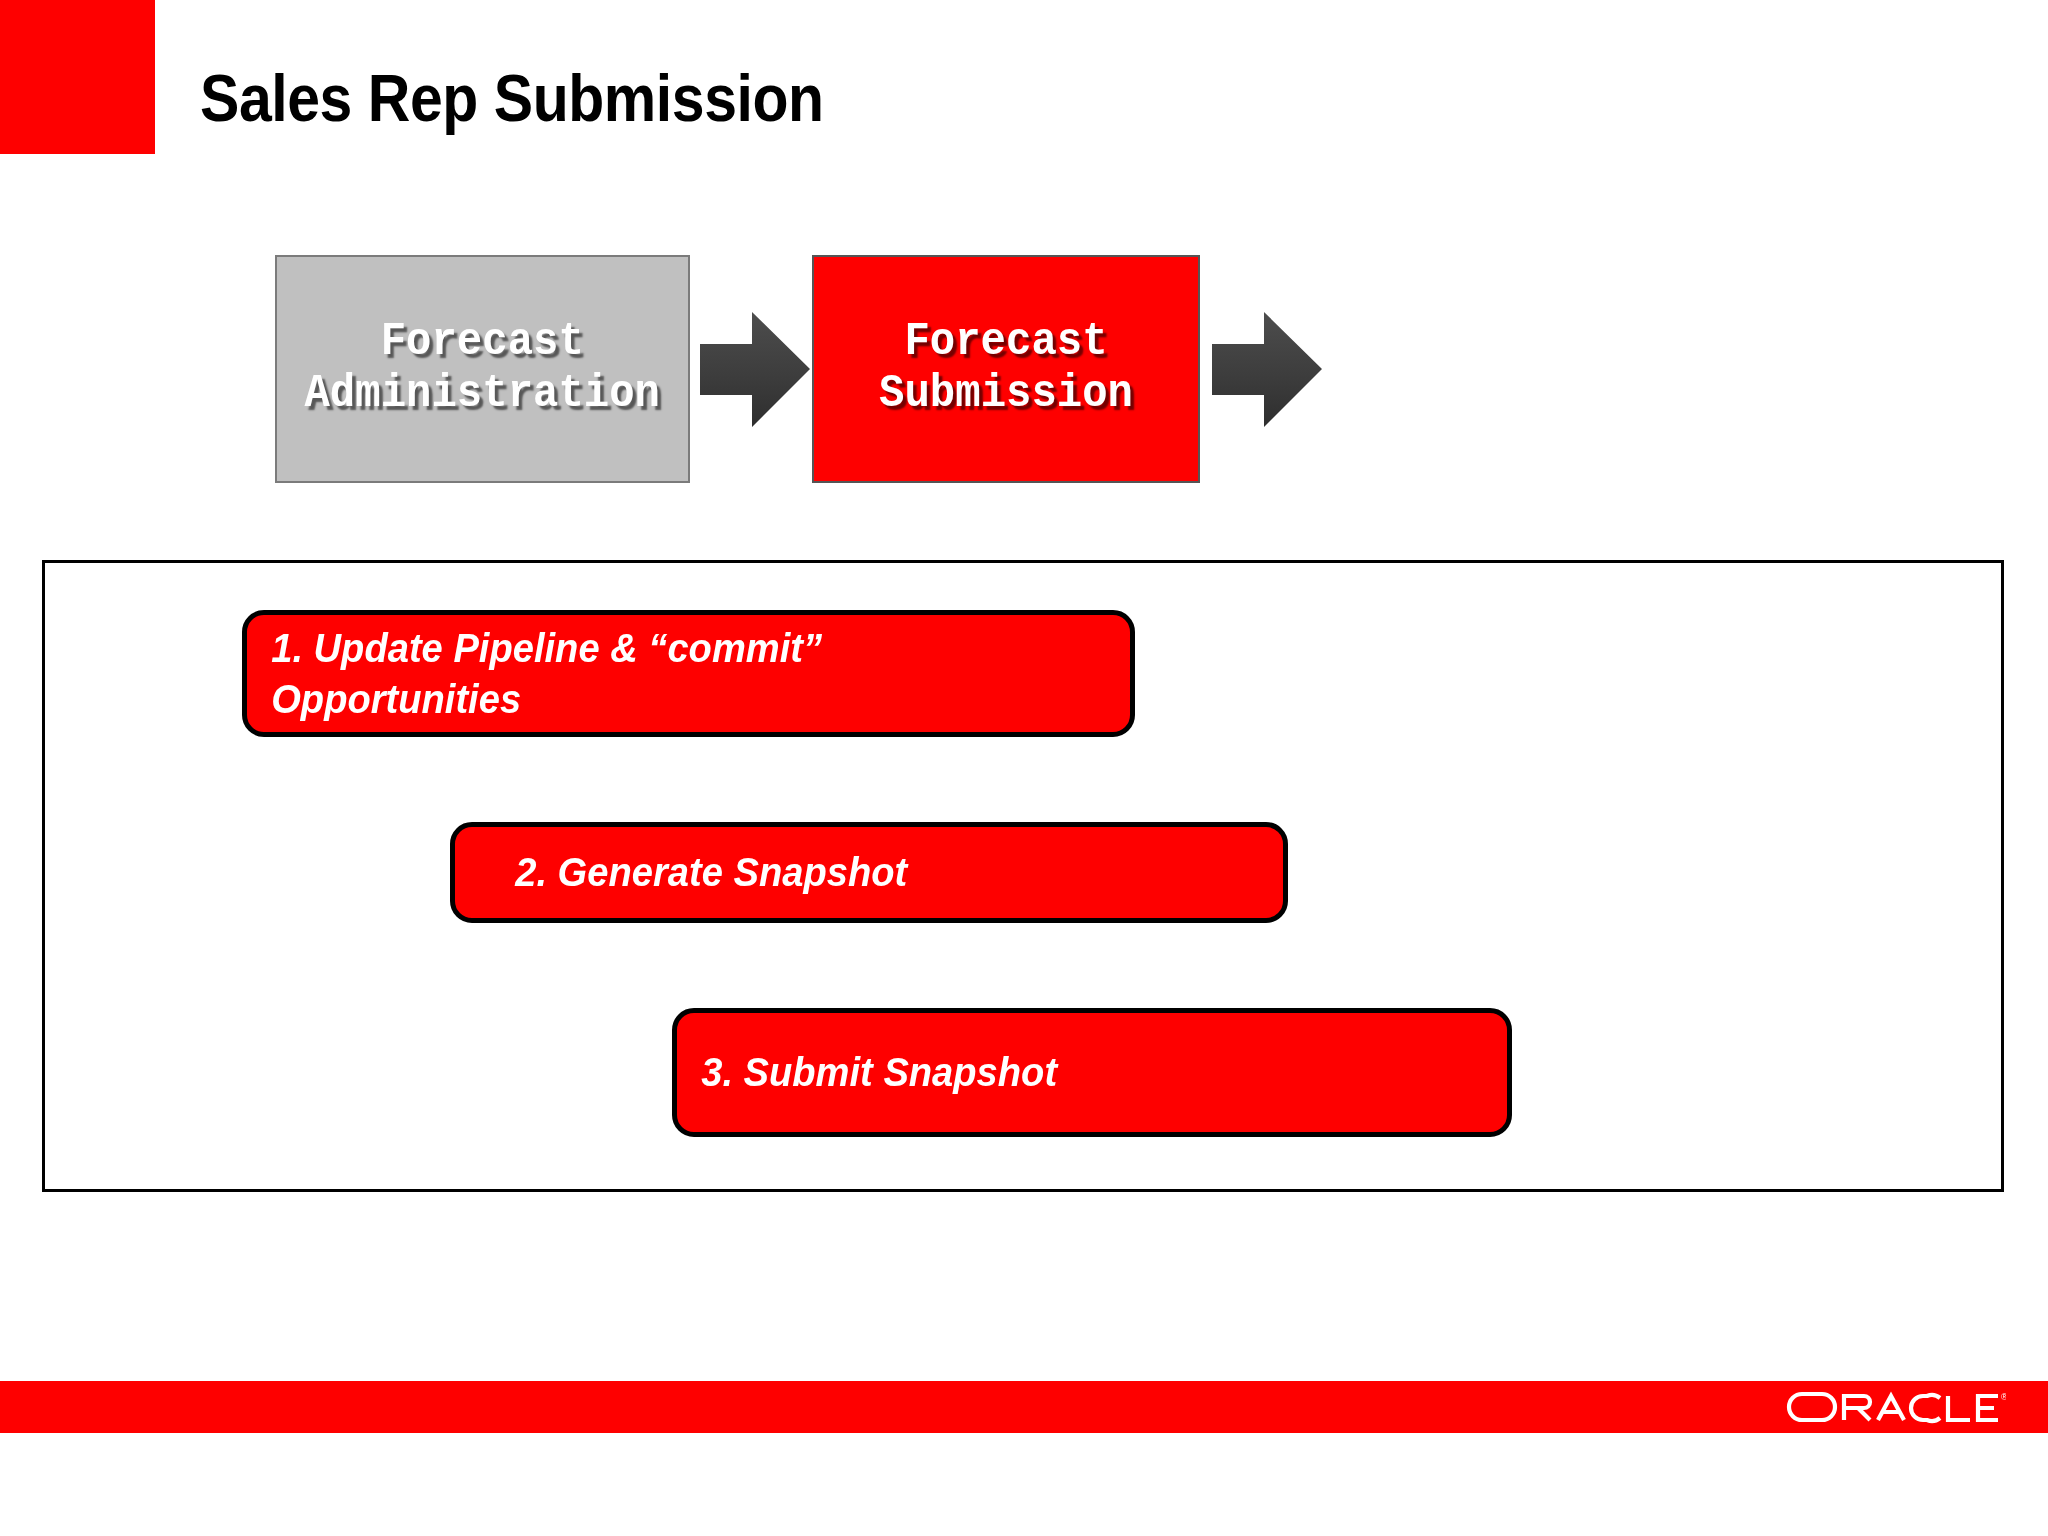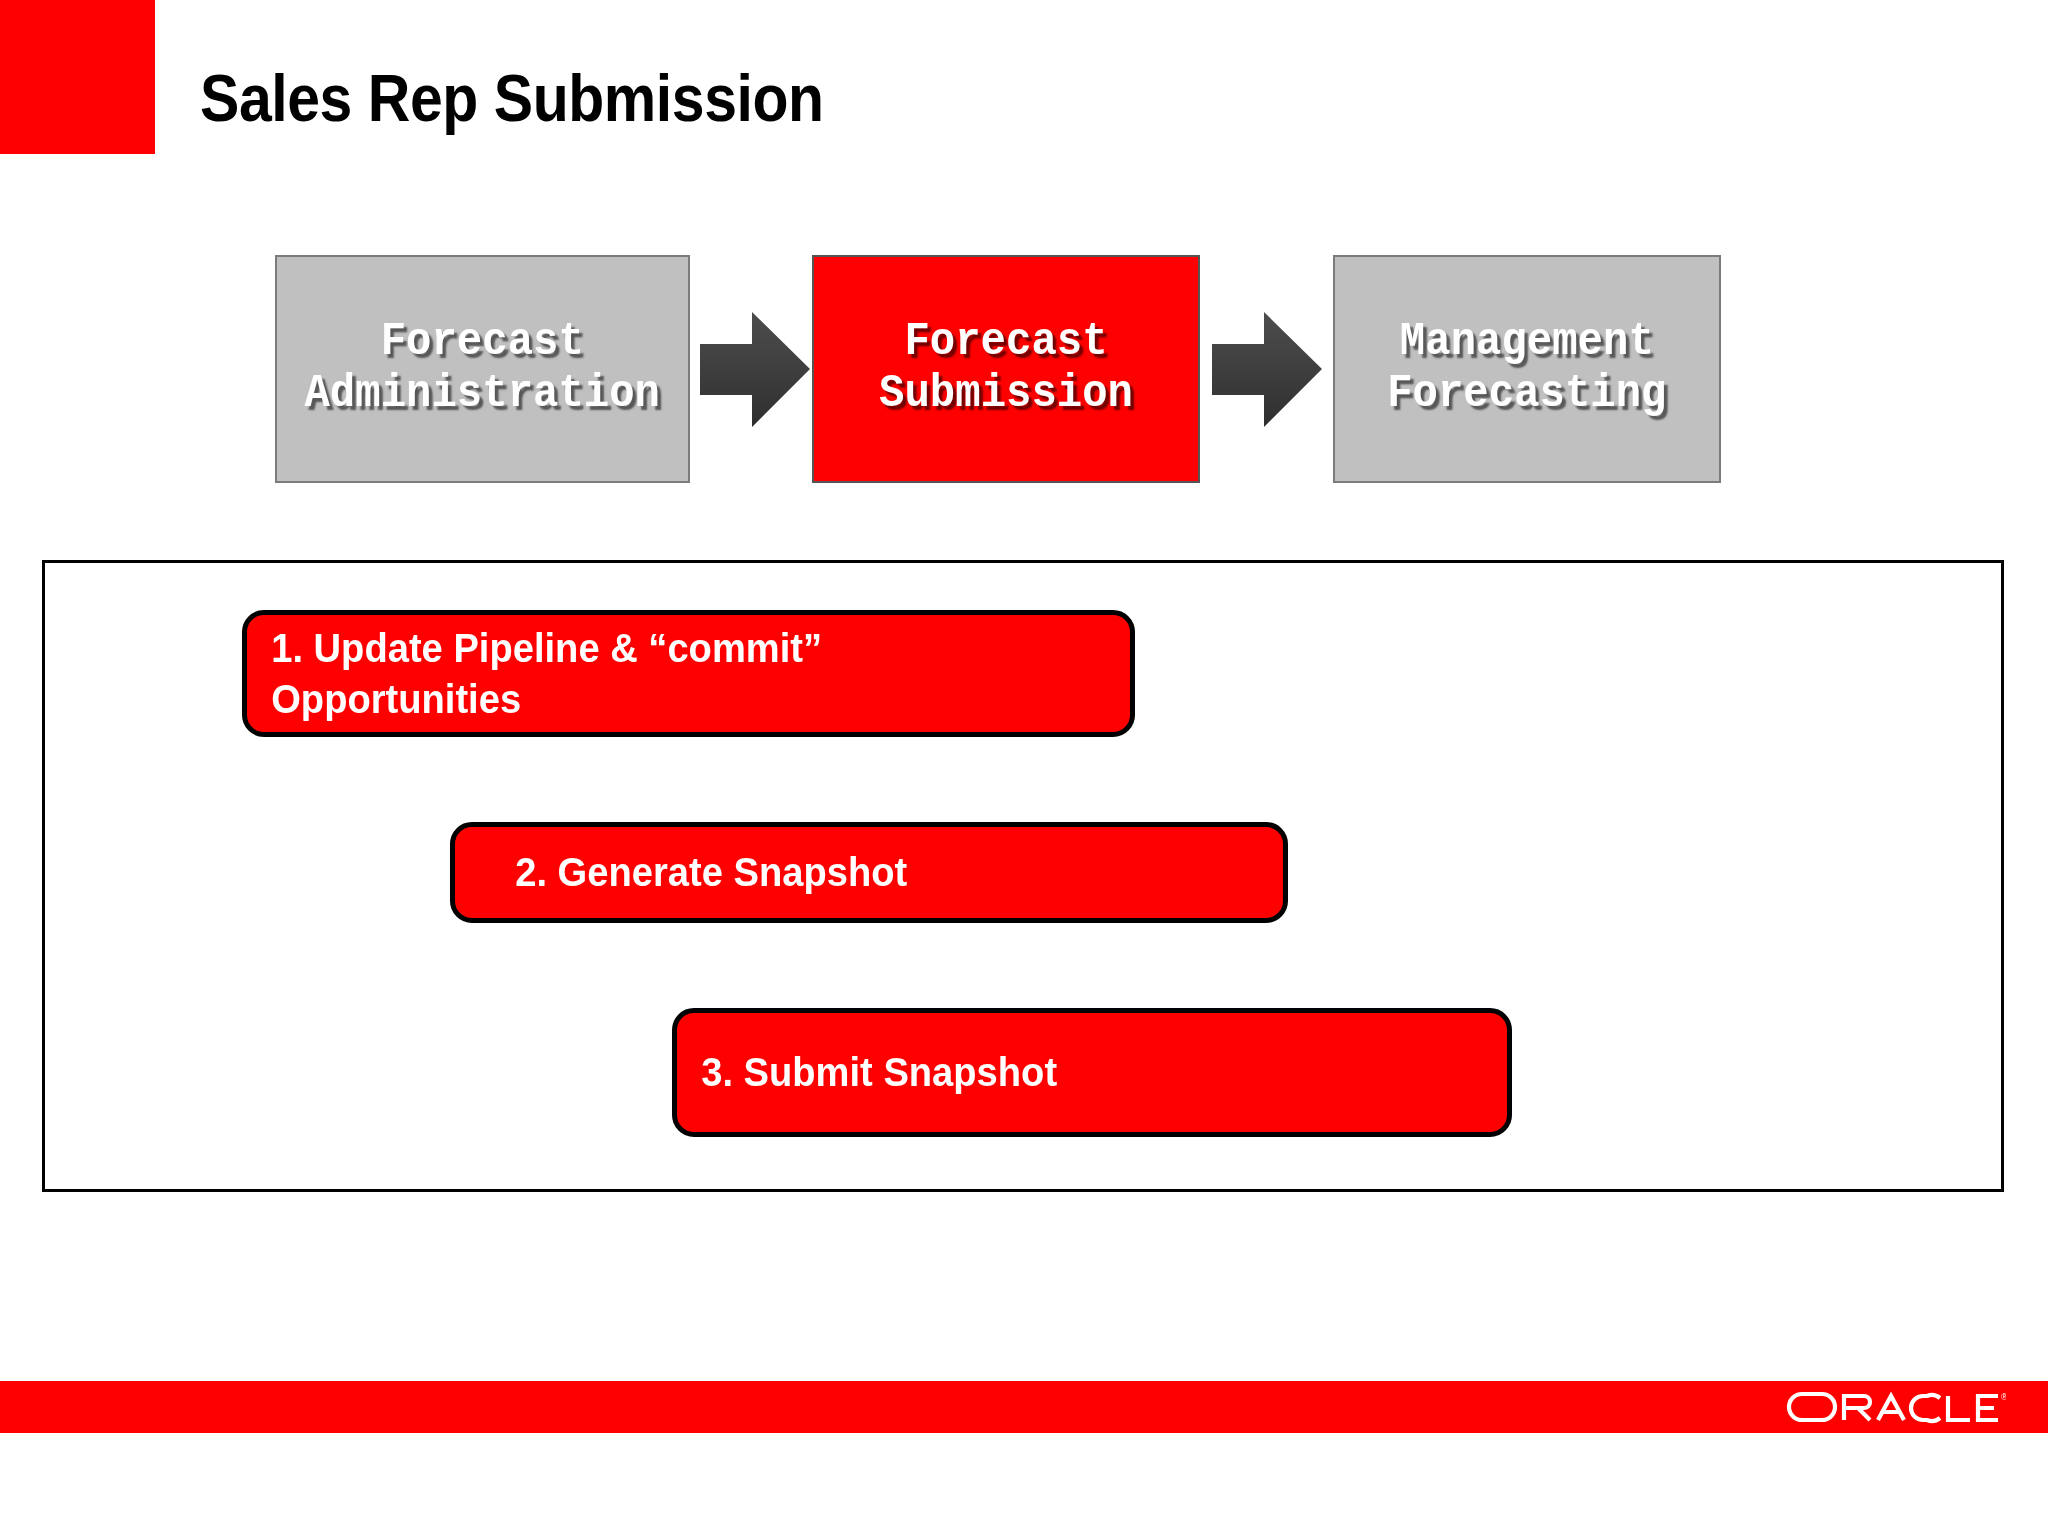--- a/index.html
+++ b/index.html
@@ -92,20 +92,21 @@
     background: #ffffff;
   }
   .step-box {
     position: absolute;
     box-sizing: border-box;
     background: #FE0000;
     border: 5px solid #000000;
     border-radius: 22px;
     display: flex;
     align-items: center;
+    font-style: italic;
   }
   .step-label {
     color: #ffffff;
     font-size: 41px;
     font-weight: bold;
     line-height: 1.22;
     padding-left: 26px;
     padding-right: 18px;
     transform: scaleX(0.93);
     transform-origin: left center;
@@ -169,24 +170,20 @@
         <linearGradient id="ag2" x1="0" y1="0" x2="0" y2="1">
           <stop offset="0%" stop-color="#4d4d4d"></stop>
           <stop offset="55%" stop-color="#3d3d3d"></stop>
           <stop offset="100%" stop-color="#2e2e2e"></stop>
         </linearGradient>
       </defs>
       <polygon points="0,32 52,32 52,0 110,57 52,115 52,83 0,83" fill="url(#ag2)"></polygon>
     </svg>
   </div>
 
-  <div class="flow-box" id="flow-box-2">
-    <span class="flow-label">Management
-Forecasting</span>
-  </div>
 
 </div>
 
 <div id="steps-panel"></div>
 
 <div class="step-box" id="step-box-0">
   <span class="step-label">1. Update Pipeline &amp; “commit”
 Opportunities</span>
 </div>
 <div class="step-box" id="step-box-1">

